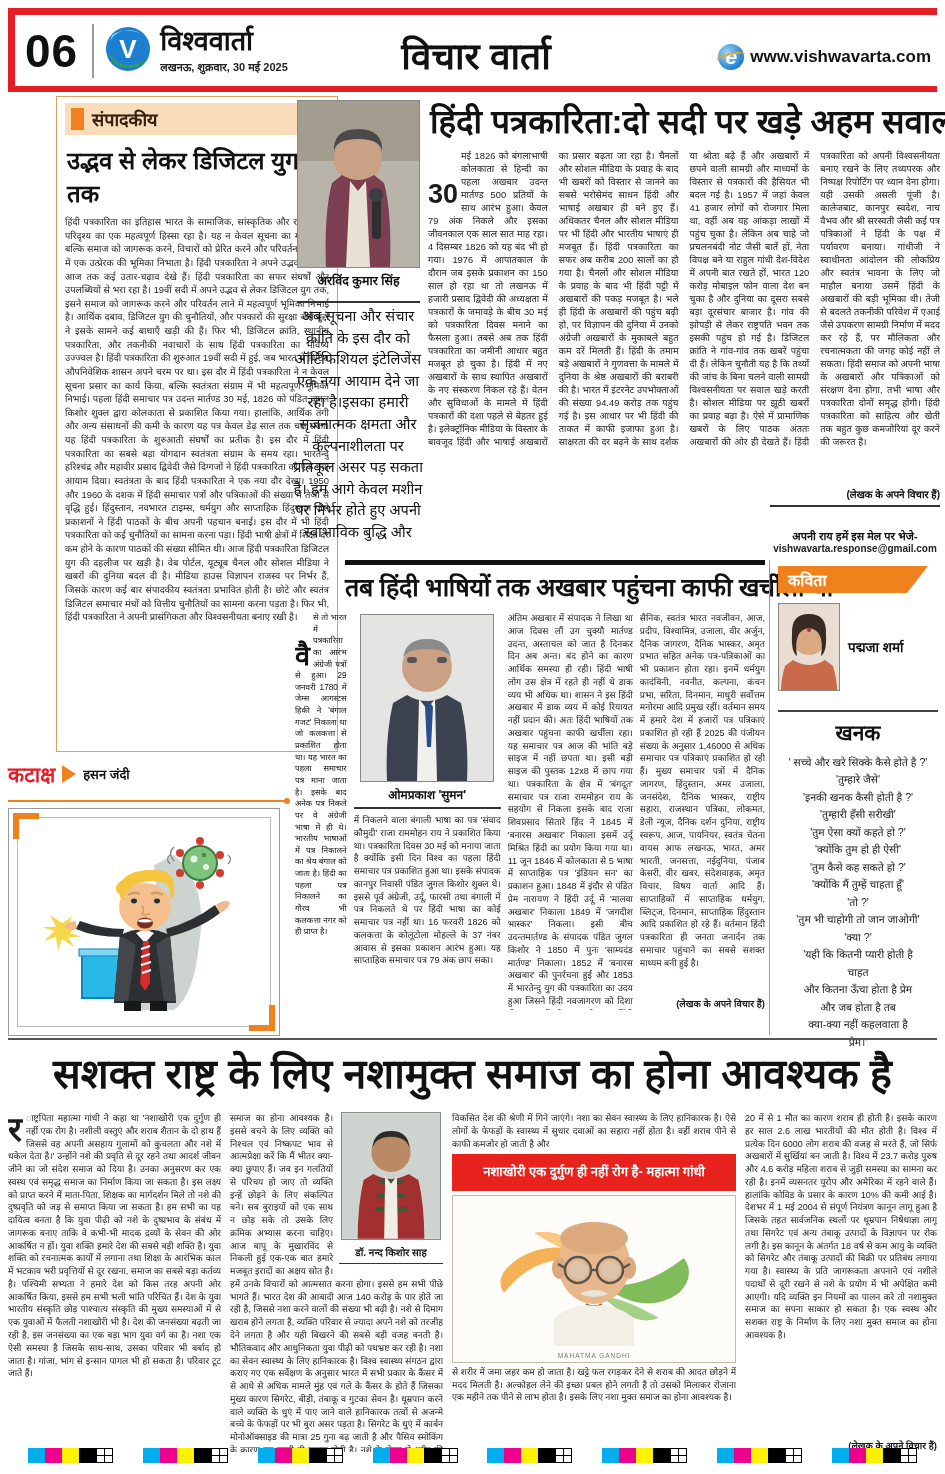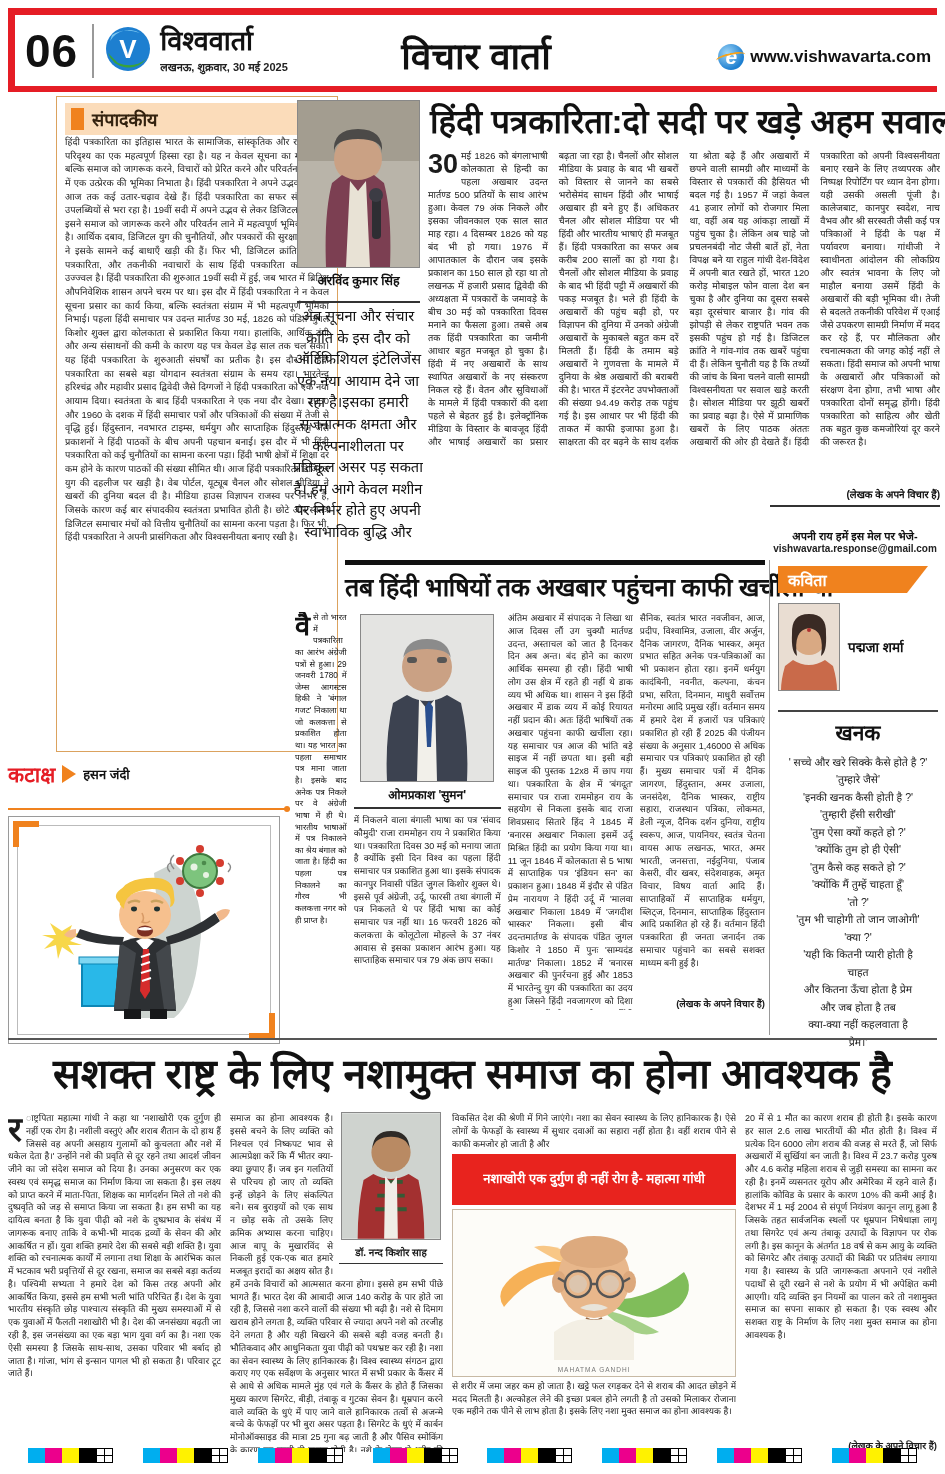--- a/index.html
+++ b/index.html
@@ -26,41 +26,41 @@
   
   .edit-box { position:absolute; left:8px; top:96px; width:282px; height:656px; border:1px solid #dba25e; padding:6px 8px;margin-left:48px; }
   .edit-head { background:#fbdcba; display:flex; align-items:center; gap:8px; padding:4px 6px; }
   .edit-sq { width:13px; height:22px; background:#f0821e; }
   .edit-label { font-size:18px; font-weight:bold; color:#33220f; }
   .edit-headline { font-size:24px; font-weight:bold; margin:8px 2px 6px 2px; }
   .edit-body { font-size:9.4px; line-height:1.45; text-align:justify; height:540px; overflow:hidden; color:#1c1c1c; }
 
   
   .kat-box { position:absolute; left:8px; top:760px; width:282px; height:275px; }
-  .kat-head { display:flex; align-items:center; gap:7px; padding-bottom:20px; }
+  .kat-head { display:flex; align-items:center; gap:7px; padding-bottom:12px; }
   .kat-label { color:#e51d25; font-size:21px; font-weight:bold; }
   .kat-arrow { width:0; height:0; border-left:14px solid #f0821e; border-top:9px solid transparent; border-bottom:9px solid transparent; }
   .kat-author { font-size:13px; font-weight:bold; }
   .kat-rule { height:2px; background:#f0821e; position:relative; margin-bottom:6px; }
   .kat-rule::after { content:""; position:absolute; right:0; top:-2px; width:6px; height:6px; border-radius:50%; background:#f0821e; }
   .kat-frame { position:relative; width:272px; height:228px; border:1px solid #9a9a9a; background:#fff; padding:8px; }
   .kat-c1 { position:absolute; left:4px; top:4px; width:26px; height:26px; border-left:6px solid #f0821e; border-top:6px solid #f0821e; }
   .kat-c2 { position:absolute; right:4px; bottom:4px; width:26px; height:26px; border-right:6px solid #f0821e; border-bottom:6px solid #f0821e; }
   .kat-inner { width:100%; height:100%; border:1px solid #bbb; display:flex; align-items:center; justify-content:center; }
 
   
   .a1-photo { position:absolute; left:297px; top:100px; width:123px; height:168px; border:1px solid #888; }
   .a1-cap { position:absolute; left:297px; top:272px; width:123px; text-align:center; font-size:12.5px; font-weight:bold;
     border-bottom:2px solid #333; padding-bottom:12px; }
   .a1-quote { position:absolute; left:293px; top:306px; width:130px; height:252px; font-size:14.6px; line-height:1.48;
     text-align:center; font-weight:500; overflow:hidden; }
   .a1-headline { position:absolute; left:430px; top:98px; width:510px; font-size:33px; font-weight:bold; white-space:nowrap; }
   .a1-body { position:absolute; left:428px; top:150px; width:512px; height:350px; column-count:4; column-gap:11px;
     font-size:9.3px; line-height:1.4; text-align:justify; overflow:hidden; color:#1c1c1c; }
-  .dropcap { float:left; font-size:27px; font-weight:bold; line-height:0.9; padding:2px 3px 0 0; }
+  .dropcap { float:left; font-size:27px; font-weight:bold; line-height:0.9; padding:2px 3px 0 0;margin-top:30px; }
   .a1-foot { position:absolute; left:790px; top:487px; width:150px; font-size:10px; font-weight:bold; text-align:right; }
   .a1-feedback { position:absolute; left:770px; top:505px; width:170px; border-top:2px solid #333; padding-top:21px; text-align:center; }
   .a1-feedback .l1 { font-size:11px; font-weight:bold; }
   .a1-feedback .l2 { font-size:10px; font-weight:bold; color:#222; }
 
   
   .a2-bar { position:absolute; left:345px; top:560px; width:420px; height:5px; background:#111; }
   .a2-headline { position:absolute; left:345px; top:569px; width:420px; font-size:25px; font-weight:bold; white-space:nowrap; letter-spacing:-0.3px; }
   .a2-row { position:absolute; left:295px; top:612px; width:470px; height:398px; display:flex; gap:7px; }
   .a2-c1 { width:52px; font-size:8.2px; line-height:1.42; text-align:justify; overflow:hidden; }
@@ -90,21 +90,21 @@
   .a3-row { position:absolute; left:8px; top:1112px; width:929px; height:340px; display:flex; gap:9px; }
   .a3-row .col { font-size:9px; line-height:1.42; text-align:justify; overflow:hidden; color:#1c1c1c; }
   .a3-c1 { width:222px; }
   .a3-c2 { width:222px; }
   .a3-c3 { width:296px; }
   .a3-c4 { width:200px; display:flex; flex-direction:column; }
   .dropcap-big { float:left; font-size:34px; font-weight:bold; line-height:0.85; padding:3px 4px 0 0; }
   .a3-photowrap { float:right; width:104px; margin:0 0 4px 6px; text-align:center; }
   .a3-photo { width:100px; height:128px; border:1px solid #888; }
   .a3-cap { font-size:10px; font-weight:bold; border-bottom:1.5px solid #333; padding:2px 0 3px 0; }
-  .a3-banner { background:#e8231e; color:#fff; text-align:center; font-size:13px; font-weight:bold; padding:16px 2px; margin:4px 0; }
+  .a3-banner { background:#e8231e; color:#fff; text-align:center; font-size:13px; font-weight:bold; padding:9px 2px; margin:4px 0; }
   .gandhi-box { border:1px solid #c7b9a4; background:#fdfcf8; padding:2px; margin-bottom:3px; text-align:center; }
   .gandhi-cap { font-size:6.5px; letter-spacing:1px; color:#777; margin-top:1px; }
   .a3-foot { font-size:9.5px; font-weight:bold; text-align:right; margin-top:3px; }
 
   
   .cmyk { position:absolute; left:28px; top:1448px; width:889px; display:flex; justify-content:space-between; }
   .cmyk-g { display:flex; }
   .cmyk-g span { width:17px; height:15px; display:block; }
   .cq-c{background:#00aeef;} .cq-m{background:#ec008c;} .cq-y{background:#fff200;} .cq-k{background:#000;}
   .cq-r{ background:#fff; border:1px solid #000;
@@ -139,20 +139,21 @@
     <span class="e-icon">e</span>
     <span>www.vishwavarta.com</span>
   </div>
   <div class="hdr-redrule"></div>
 
   <div class="edit-box">
     <div class="edit-head">
       <span class="edit-sq"></span>
       <span class="edit-label">संपादकीय</span>
     </div>
+    <div class="edit-headline">उद्भव से लेकर डिजिटल युग तक</div>
     <div class="edit-body">हिंदी पत्रकारिता का इतिहास भारत के सामाजिक, सांस्कृतिक और राजनीतिक परिदृश्य का एक महत्वपूर्ण हिस्सा रहा है। यह न केवल सूचना का माध्यम है, बल्कि समाज को जागरूक करने, विचारों को प्रेरित करने और परिवर्तन की दिशा में एक उत्प्रेरक की भूमिका निभाता है। हिंदी पत्रकारिता ने अपने उद्भव से लेकर आज तक कई उतार-चढ़ाव देखे हैं। हिंदी पत्रकारिता का सफर संघर्षों और उपलब्धियों से भरा रहा है। 19वीं सदी में अपने उद्भव से लेकर डिजिटल युग तक, इसने समाज को जागरूक करने और परिवर्तन लाने में महत्वपूर्ण भूमिका निभाई है। आर्थिक दबाव, डिजिटल युग की चुनौतियों, और पत्रकारों की सुरक्षा जैसे मुद्दों ने इसके सामने कई बाधाएँ खड़ी की हैं। फिर भी, डिजिटल क्रांति, स्थानीय पत्रकारिता, और तकनीकी नवाचारों के साथ हिंदी पत्रकारिता का भविष्य उज्ज्वल है। हिंदी पत्रकारिता की शुरुआत 19वीं सदी में हुई, जब भारत में ब्रिटिश औपनिवेशिक शासन अपने चरम पर था। इस दौर में हिंदी पत्रकारिता ने न केवल सूचना प्रसार का कार्य किया, बल्कि स्वतंत्रता संग्राम में भी महत्वपूर्ण भूमिका निभाई। पहला हिंदी समाचार पत्र उदन्त मार्तण्ड 30 मई, 1826 को पंडित जुगल किशोर शुक्ल द्वारा कोलकाता से प्रकाशित किया गया। हालांकि, आर्थिक तंगी और अन्य संसाधनों की कमी के कारण यह पत्र केवल डेढ़ साल तक चल सका। यह हिंदी पत्रकारिता के शुरुआती संघर्षों का प्रतीक है। इस दौर में हिंदी पत्रकारिता का सबसे बड़ा योगदान स्वतंत्रता संग्राम के समय रहा। भारतेन्दु हरिश्चंद्र और महावीर प्रसाद द्विवेदी जैसे दिग्गजों ने हिंदी पत्रकारिता को एक नया आयाम दिया। स्वतंत्रता के बाद हिंदी पत्रकारिता ने एक नया दौर देखा। 1950 और 1960 के दशक में हिंदी समाचार पत्रों और पत्रिकाओं की संख्या में तेजी से वृद्धि हुई। हिंदुस्तान, नवभारत टाइम्स, धर्मयुग और साप्ताहिक हिंदुस्तान जैसे प्रकाशनों ने हिंदी पाठकों के बीच अपनी पहचान बनाई। इस दौर में भी हिंदी पत्रकारिता को कई चुनौतियों का सामना करना पड़ा। हिंदी भाषी क्षेत्रों में शिक्षा दर कम होने के कारण पाठकों की संख्या सीमित थी। आज हिंदी पत्रकारिता डिजिटल युग की दहलीज पर खड़ी है। वेब पोर्टल, यूट्यूब चैनल और सोशल मीडिया ने खबरों की दुनिया बदल दी है। मीडिया हाउस विज्ञापन राजस्व पर निर्भर हैं, जिसके कारण कई बार संपादकीय स्वतंत्रता प्रभावित होती है। छोटे और स्वतंत्र डिजिटल समाचार मंचों को वित्तीय चुनौतियों का सामना करना पड़ता है। फिर भी, हिंदी पत्रकारिता ने अपनी प्रासंगिकता और विश्वसनीयता बनाए रखी है।</div>
   </div>
 
   <div class="kat-box">
     <div class="kat-head">
       <span class="kat-label">कटाक्ष</span>
       <span class="kat-arrow"></span>
       <span class="kat-author">हसन जंदी</span>
     </div>
     <div class="kat-rule"></div>

